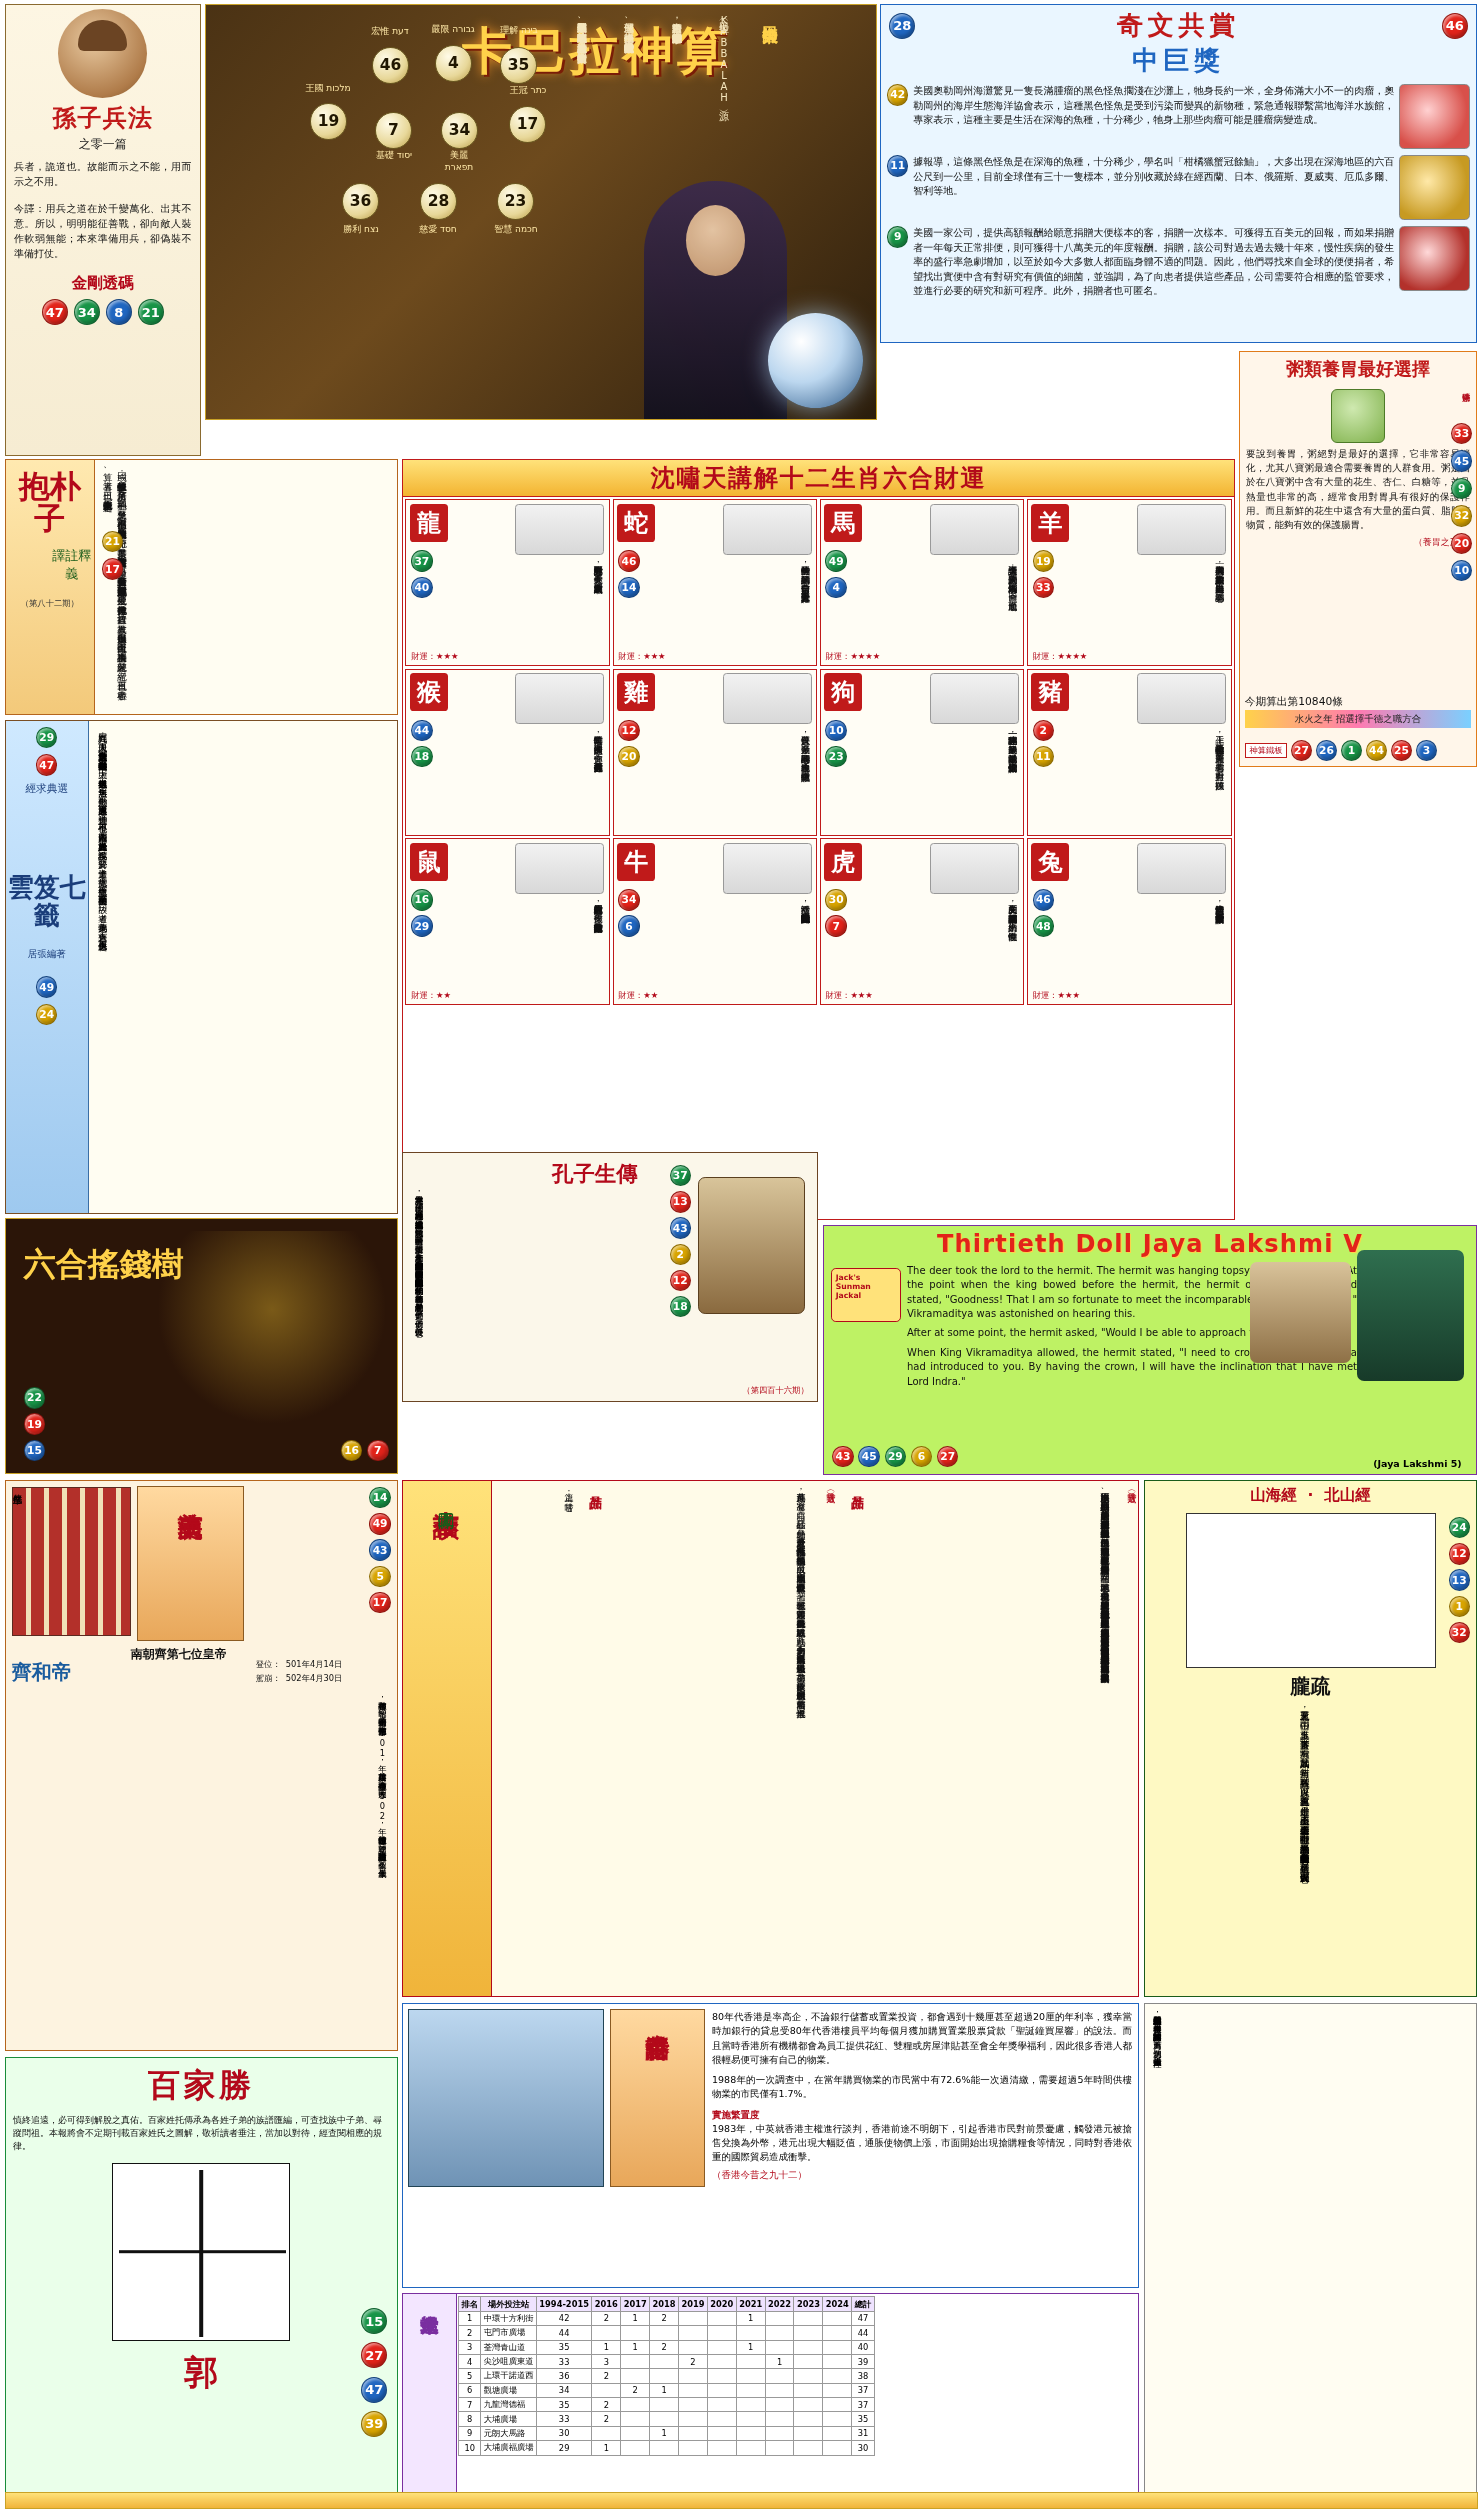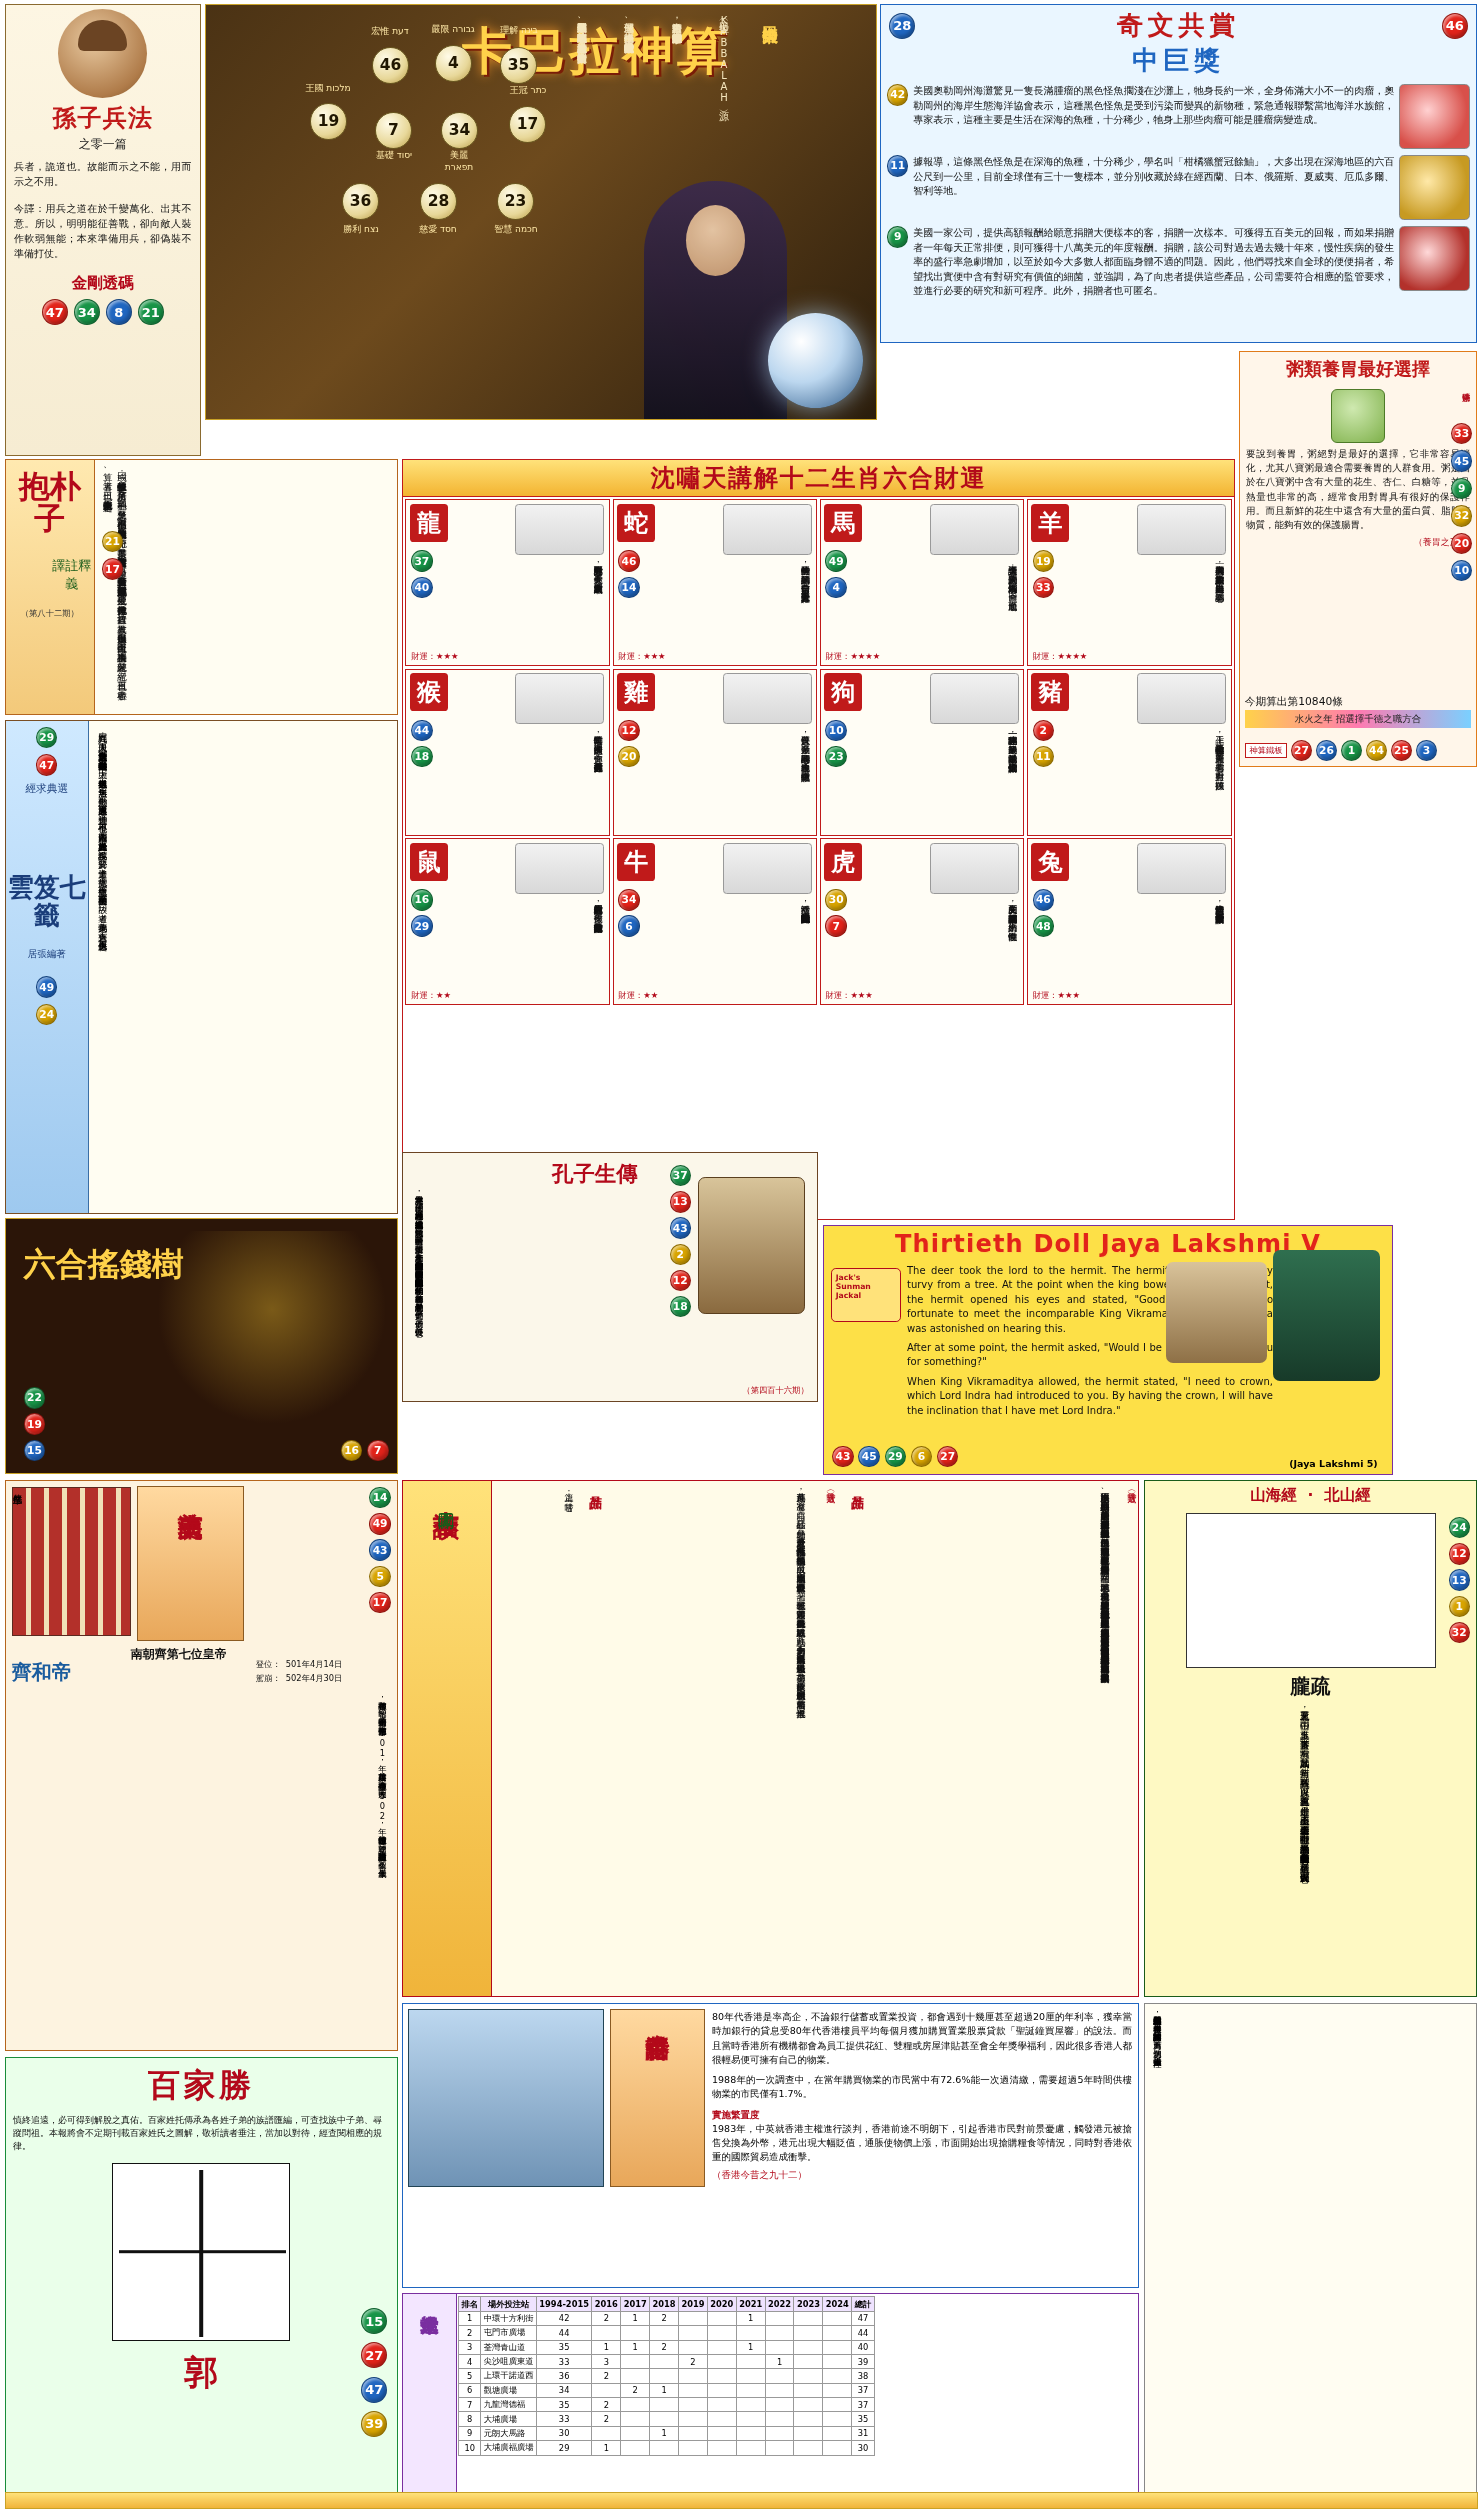--- a/index.html
+++ b/index.html
@@ -109,21 +109,21 @@
   .pic-seal{background: radial-gradient(circle at 40% 40%, #ffd9d9, #b3312b 70%);}
 
   
   #baopu{ left:4.8px; top:459px; width:393px; height:256px; background:#fffdf2; border:1.8px solid #b5651d;}
   #baopu .left{
     position:absolute; left:0; top:0; width:89px;height:100%;
     background:linear-gradient(#ffe9b0,#f3c97a);
     border-right:1.2px solid #b5651d;
   }
   #baopu .left .big{ color:#b3091a; font-size:31px; font-weight:bold; text-align:center; margin-top:9.5px; line-height:1.05;}
-  #baopu .left .sm{ color:#1a5c1a; font-size:13px; text-align:center; margin-top:22px;padding-left:44px;}
+  #baopu .left .sm{ color:#1a5c1a; font-size:13px; text-align:center; margin-top:12px;padding-left:44px;}
   #baopu .right{ position:absolute; left:90px; top:0; right:0; bottom:0; padding:4.8px;}
   #baopu .vtext{
     writing-mode: vertical-rl; text-orientation: upright;
     font-size:9.5px; line-height:1.5; height:226px; color:#111;
   }
 
   
   #shenxiao{ left:402px; top:459px; width:833px; height:761px; background:#fff; border:1.8px solid #c01a1a;}
   #shenxiao .hdr{
     height:37px; background:linear-gradient(#ffe27a,#f3b431);
@@ -170,21 +170,21 @@
   #yaoqian .lbl2{ position:absolute; left:18px; top:24px; color:#ffd24a; font-size:32px; font-weight:bold;}
 
   
   #kongzi{ left:402px; top:1152px; width:416px; height:250px; background:#fbf7ea; border:1.8px solid #6b4423;}
   #kongzi .ttl{ position:absolute; left:149px; top:6px; color:#b3091a; font-size:21.4px; font-weight:bold;}
   #kongzi .face{ position:absolute; right:12px; top:24px; width:107px;height:137px;border-radius:7.1px;
     background:linear-gradient(#d8c49a,#8a6a3f); border:1.2px solid #5a3f1e;}
   #kongzi .vtext{ position:absolute; left:9.5px; top:36px; writing-mode: vertical-rl; text-orientation: upright; font-size:8.3px; line-height:1.4; height:190px;}
 
   
-  #jaya{ left:823px; top:1225px; width:570px; height:250px; background:#fde047; border:1.8px solid #7a2fa0;}
+  #jaya{ left:823px; top:1225px; width:654px; height:250px; background:#bef264; border:1.8px solid #7a2fa0;}
   #jaya .ttl{ text-align:center; color:#e2231a; font-size:24px; font-weight:bold; letter-spacing:1.2px; padding:3.6px 0;
     text-shadow:1.2px 1.2px 0 #ffd24a;}
   #jaya .body{ font-size:10px; line-height:1.45; padding:2.4px 119px 2.4px 83px; color:#111; text-align:justify;}
   #jaya .jackbox{ position:absolute; left:7.1px; top:42px; width:70px;height:54px; background:#ffe27a; border:1.2px solid #b3091a; border-radius:4.8px;}
   #jaya .deer{ position:absolute; right:125px; top:36px; width:101px;height:101px; border-radius:7.1px; background:linear-gradient(#d9c39a,#8e7046);}
   #jaya .king{ position:absolute; right:12px; top:24px; width:107px;height:131px; border-radius:7.1px; background:linear-gradient(#2f6f4f,#173a29);}
   #jaya .sig{ position:absolute; right:14.3px; bottom:4.8px; font-size:9.5px; font-weight:bold;}
 
   
   #nanshi{ left:4.8px; top:1480px; width:393px; height:571px; background:#fdf3e0; border:1.8px solid #b5651d;}

